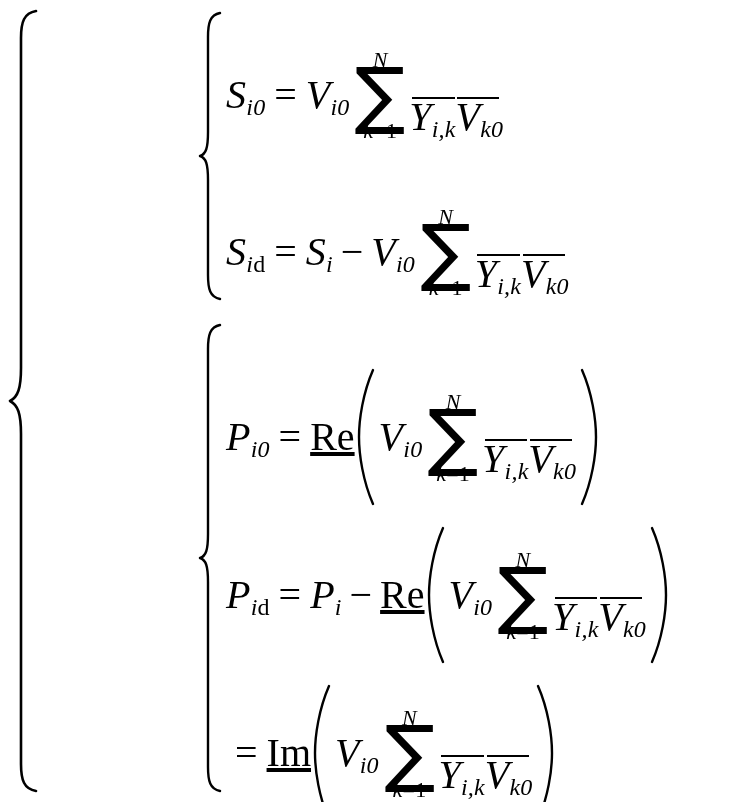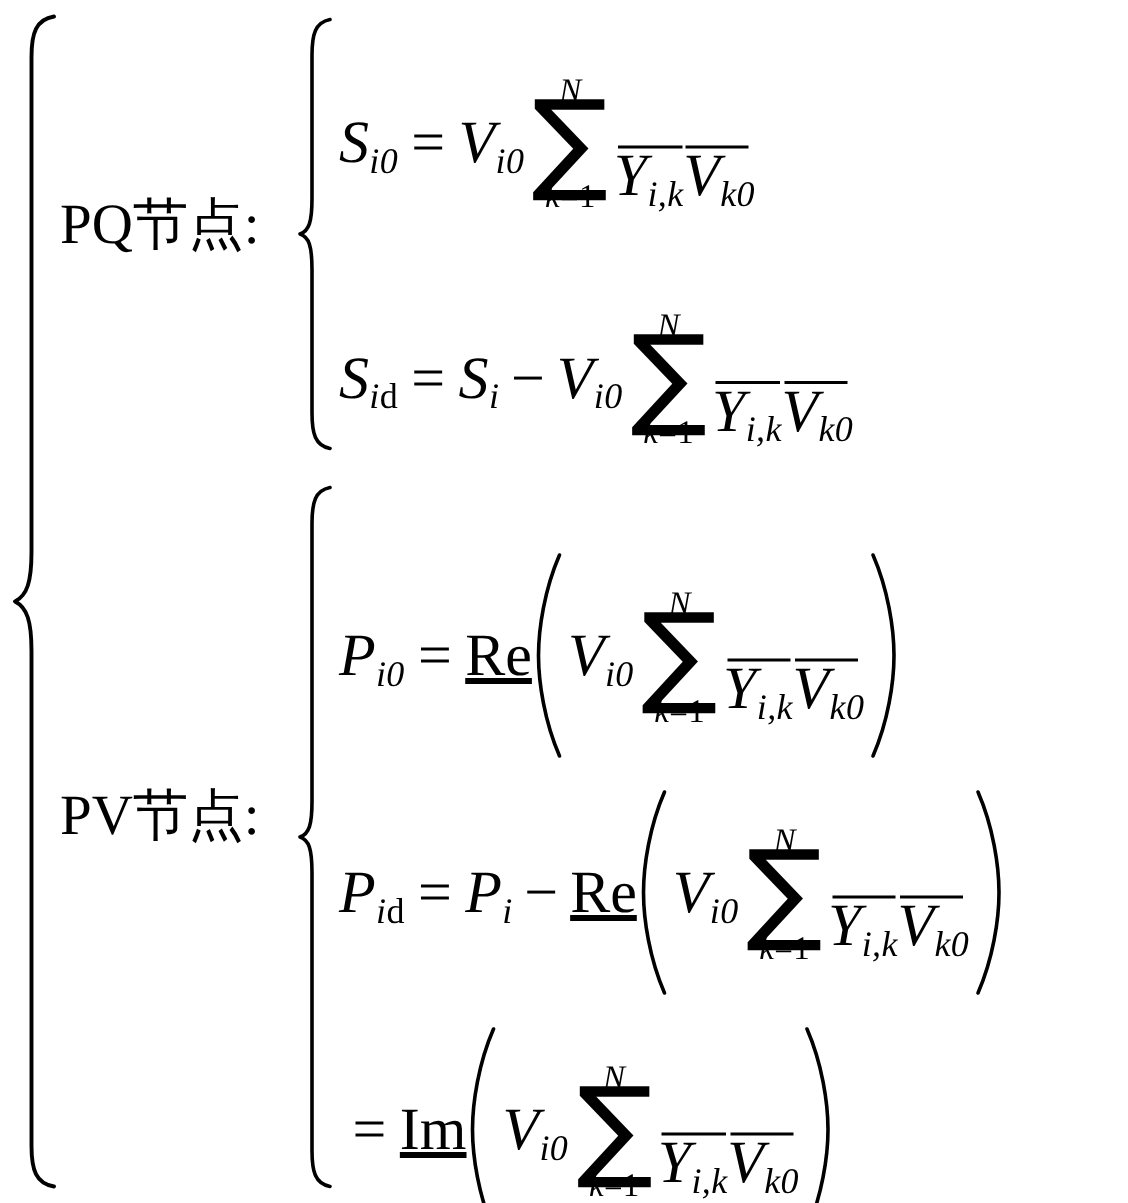--- a/index.html
+++ b/index.html
@@ -119,23 +119,20 @@
       <path d="M30 3
                C 18 5, 15 14, 15 30
                L 15 360
                C 15 380, 12 389, 4 393
                C 12 397, 15 406, 15 426
                L 15 756
                C 15 772, 18 781, 30 783" stroke-width="2.6"></path>
     </svg>
   </div>
 
-  <div class="group-label" style="left:40px; top:131px;">
-    <span class="latin">PQ</span><span class="cjk">节点</span><span class="colon">:</span>
-  </div>
 
   <div class="brace" style="left:198px; top:10px;">
     <svg width="26" height="292" viewBox="0 0 26 292">
       <path d="M22 3
                C 12 5, 10 13, 10 27
                L 10 122
                C 10 138, 8 144, 2 146
                C 8 148, 10 154, 10 170
                L 10 265
                C 10 279, 12 287, 22 289" stroke-width="2.4"></path>
@@ -167,23 +164,20 @@
       <span class="sum">
         <span class="lim top">N</span>
         <span class="sig">∑</span>
         <span class="lim bot"><span>k</span><span class="eqs">=</span><span class="eqs">1</span></span>
       </span>
       <span class="v ovl"><span class="bar"></span><span class="it">Y</span><span class="sub"><span>i,k</span></span></span>
       <span class="v ovl wide"><span class="bar"></span><span class="it">V</span><span class="sub"><span>k0</span></span></span>
     </span>
   </div>
 
-  <div class="group-label" style="left:40px; top:525px;">
-    <span class="latin">PV</span><span class="cjk">节点</span><span class="colon">:</span>
-  </div>
 
   <div class="brace" style="left:198px; top:322px;">
     <svg width="26" height="472" viewBox="0 0 26 472">
       <path d="M22 3
                C 12 5, 10 13, 10 27
                L 10 212
                C 10 228, 8 234, 2 236
                C 8 238, 10 244, 10 260
                L 10 445
                C 10 459, 12 467, 22 469" stroke-width="2.4"></path>

